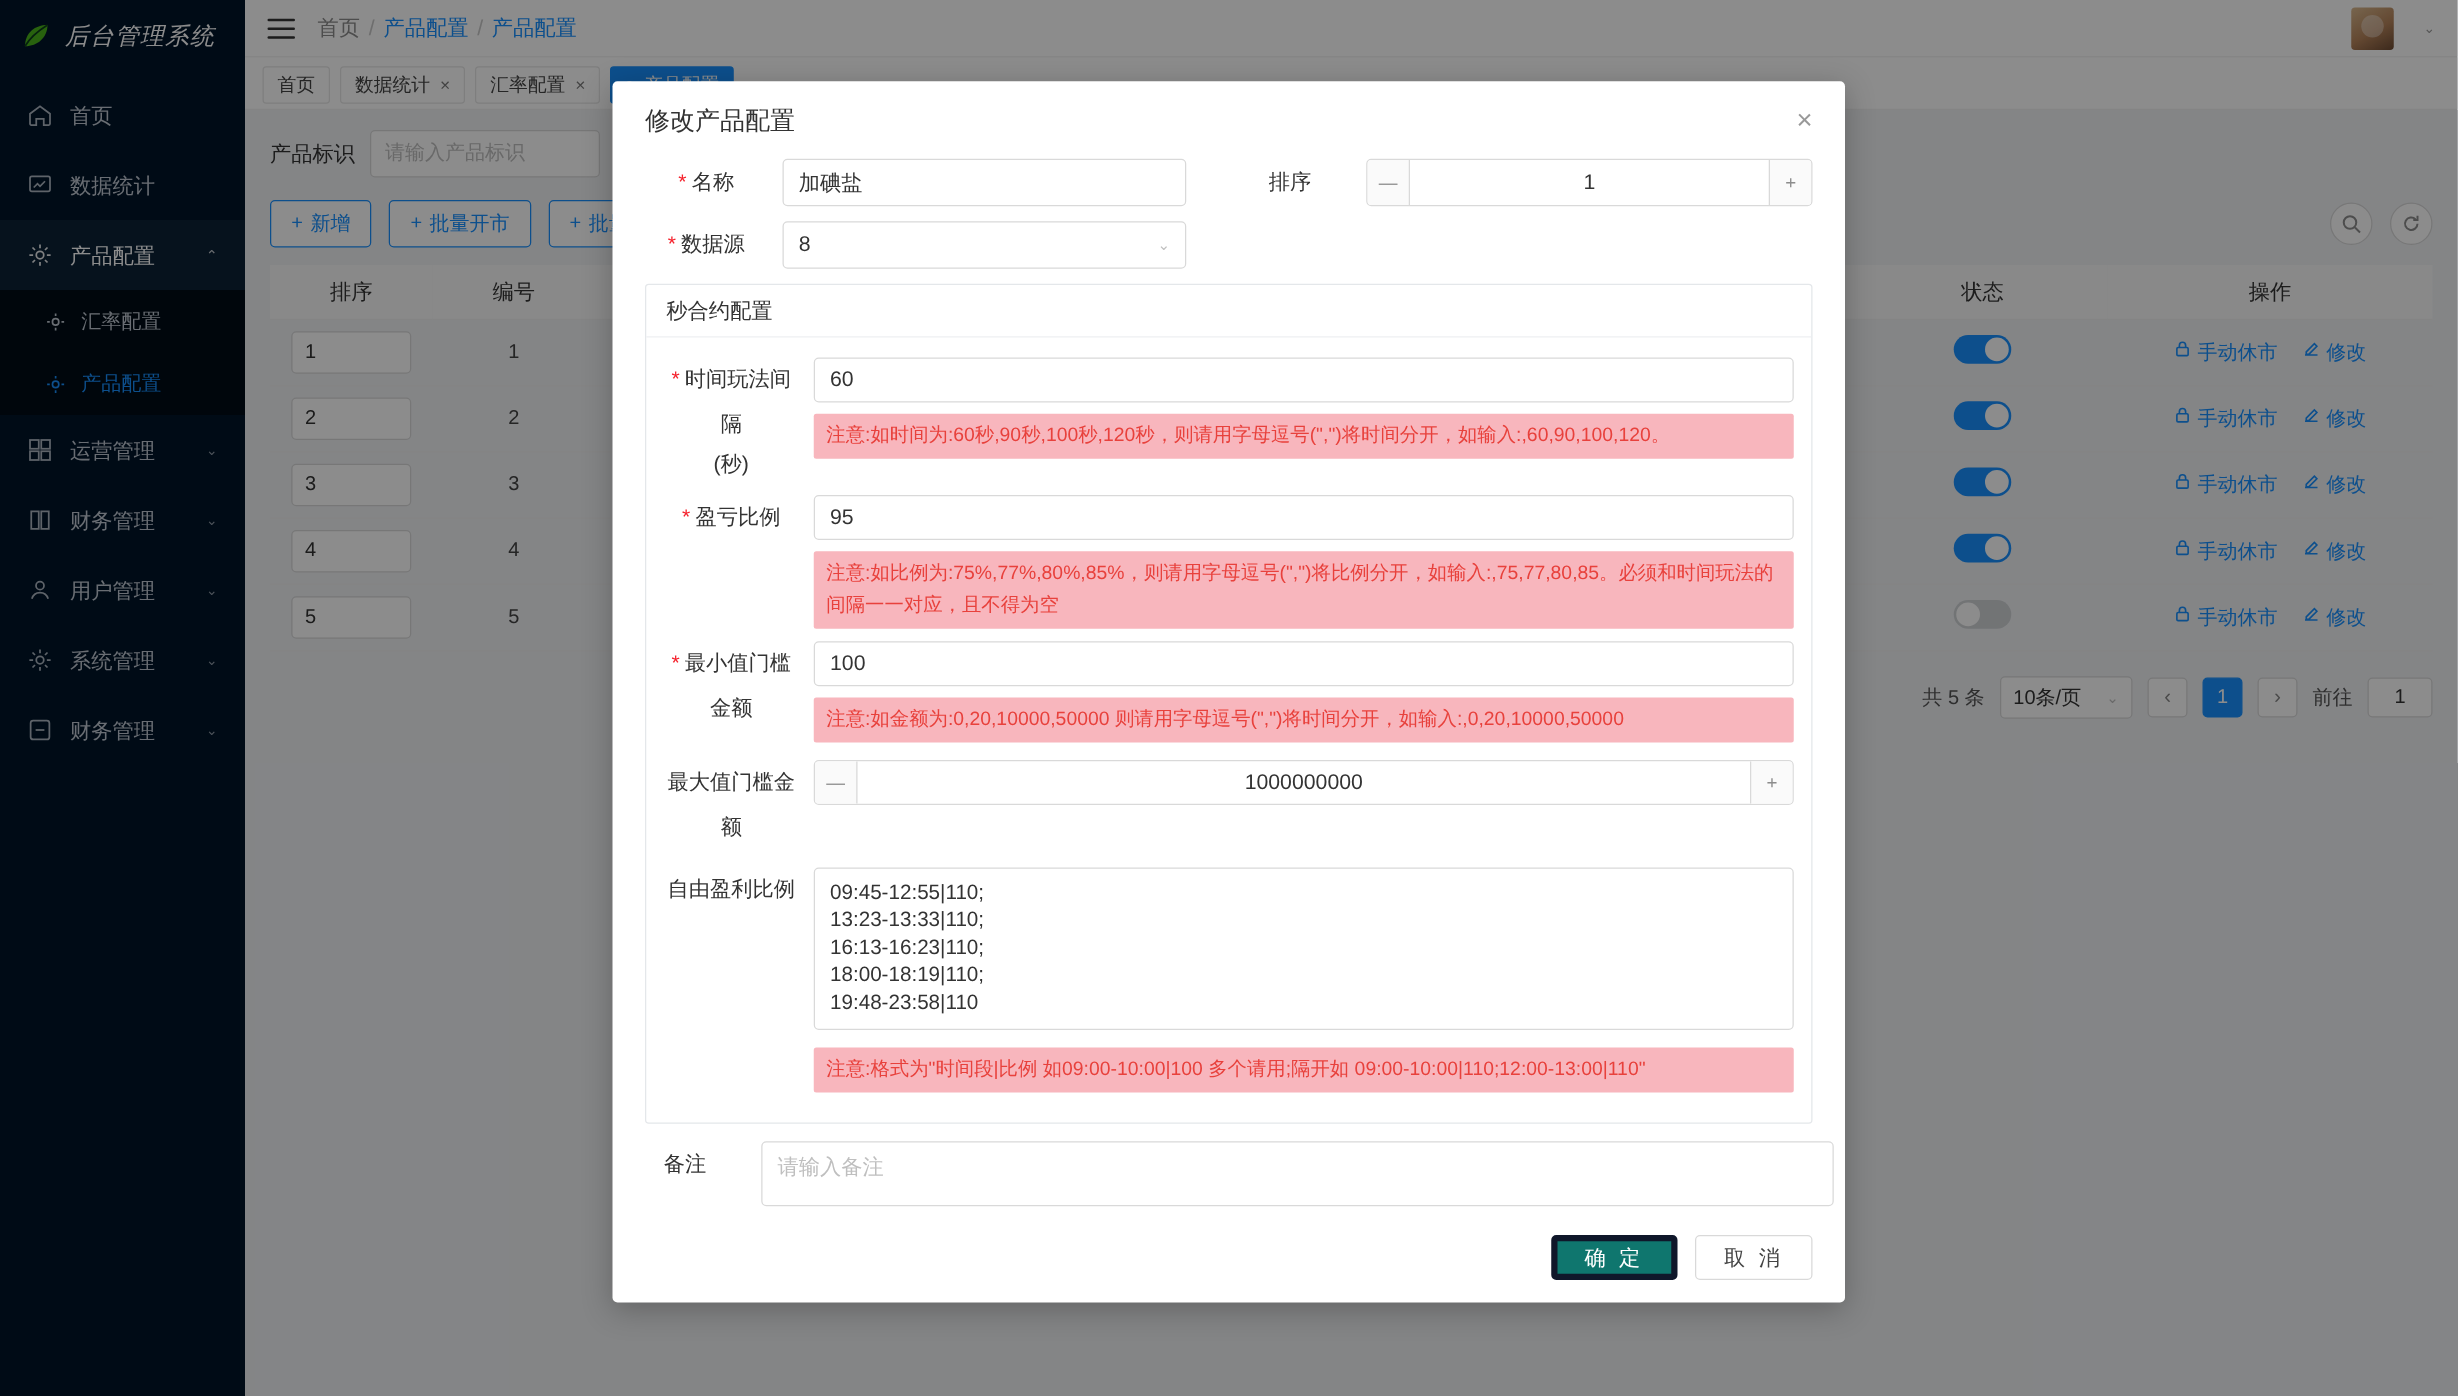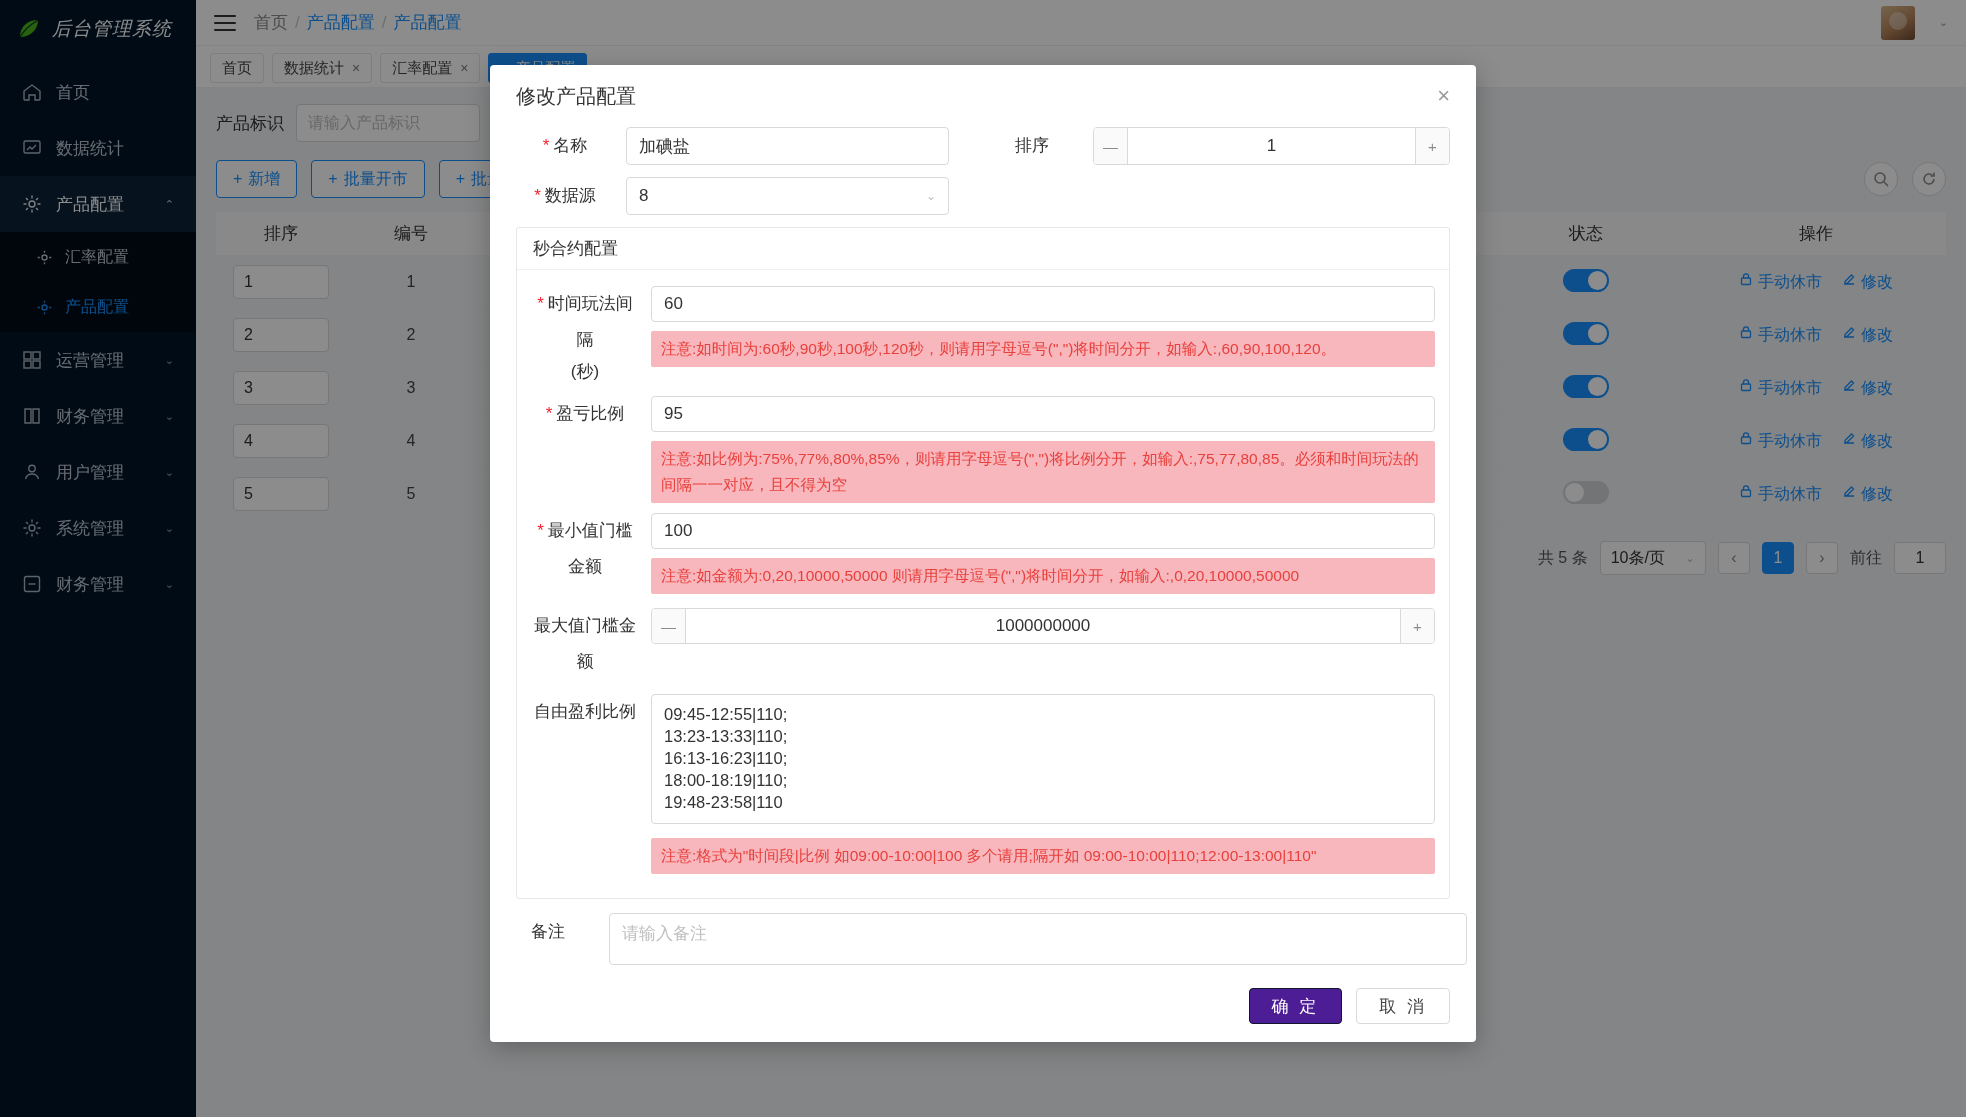--- a/index.html
+++ b/index.html
@@ -236,21 +236,21 @@
     padding:8px 12px; font-size:17px; color:#333; resize:none; background:#fff;
     font-family:"Liberation Sans", sans-serif;
   }
   .remark-ta::placeholder{ color:#bfbfbf; }
 
   .modal-foot { display:flex; justify-content:flex-end; gap:14px; padding:6px 26px 0; }
   .mbtn {
     height:36px; padding:0 22px; border-radius:4px; font-size:17px; cursor:pointer;
     display:flex; align-items:center; letter-spacing:3px;
   }
-  .mbtn.primary { background:#4c1d95; border:1px solid #0f172a; color:#fff; }
+  .mbtn.primary { background:#0f766e; border:5px solid #0f172a; color:#fff; }
   .mbtn.ghost { background:#fff; border:1px solid #d9d9d9; color:#444; }
 </style>
 </head>
 <body>
 
 <div id="app">
 
   <div class="sidebar">
     <div class="logo-row">
       <span class="logo-mark">

